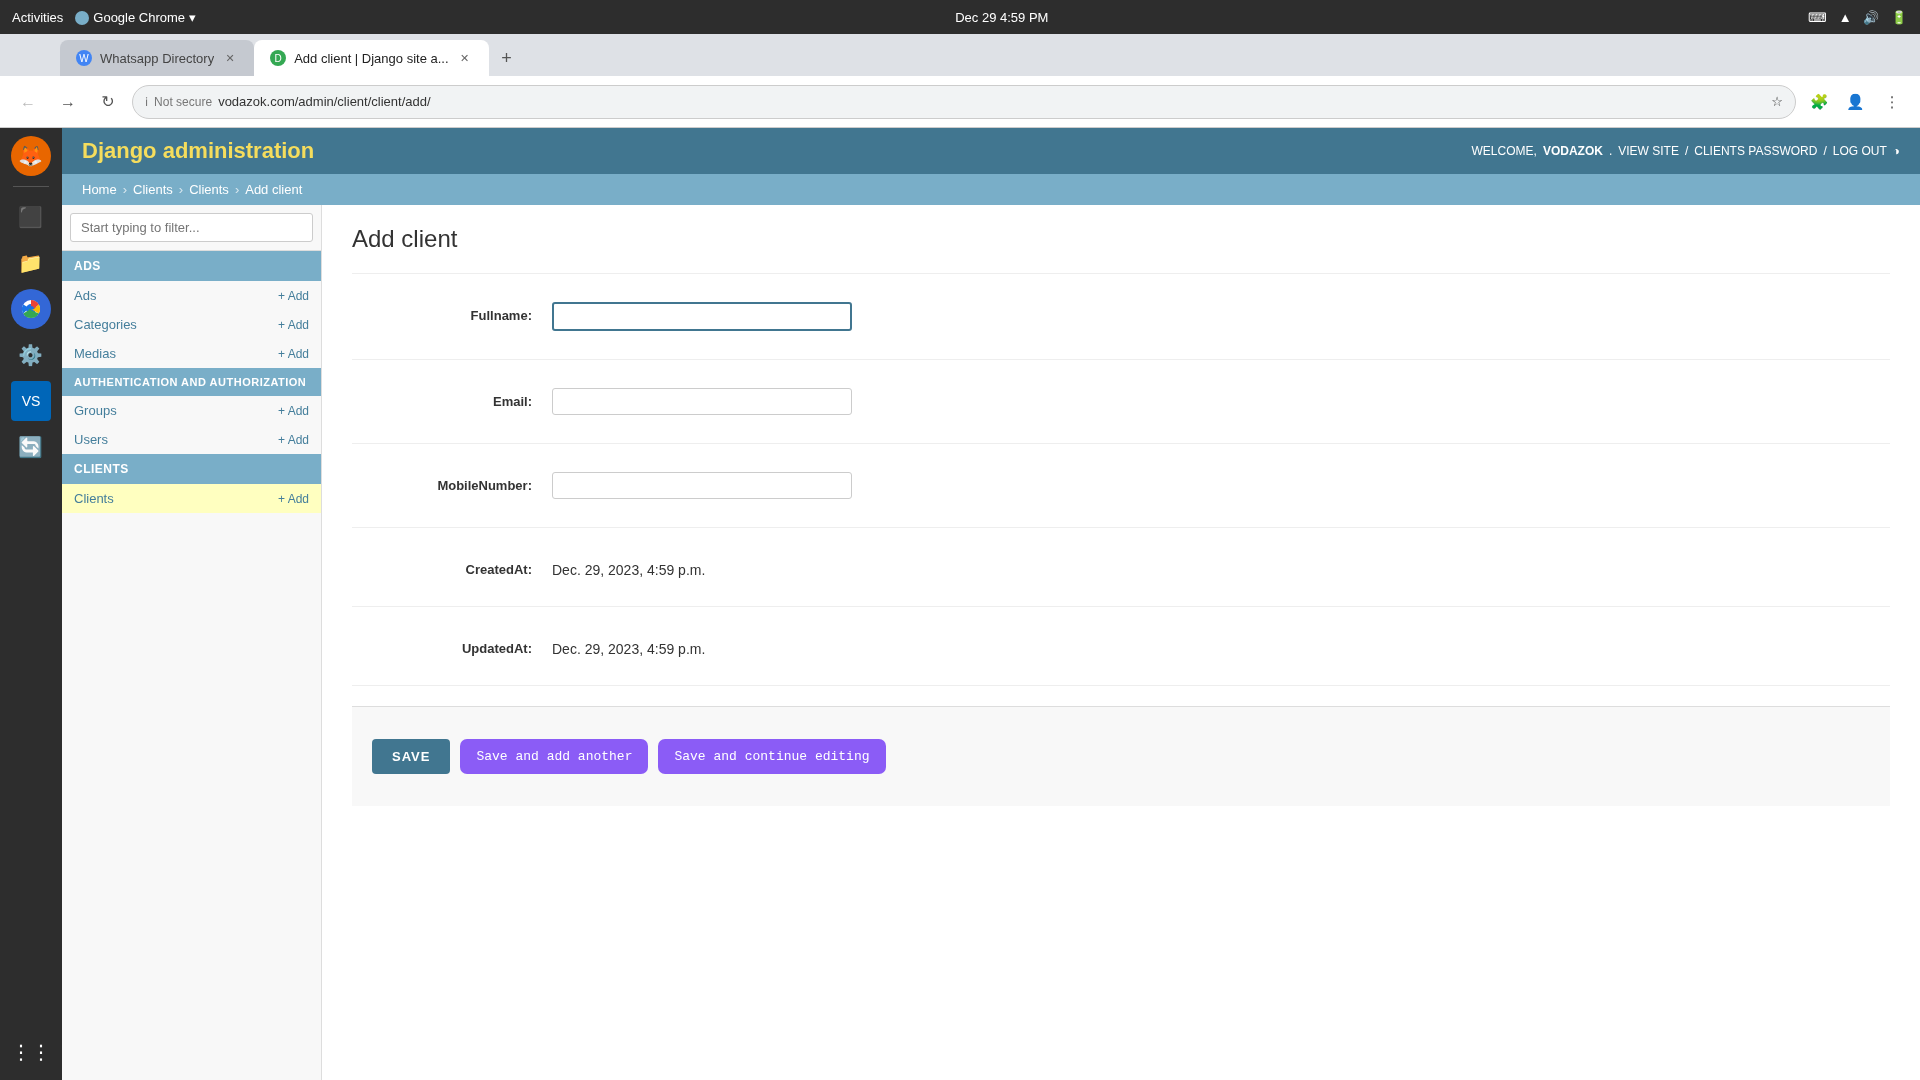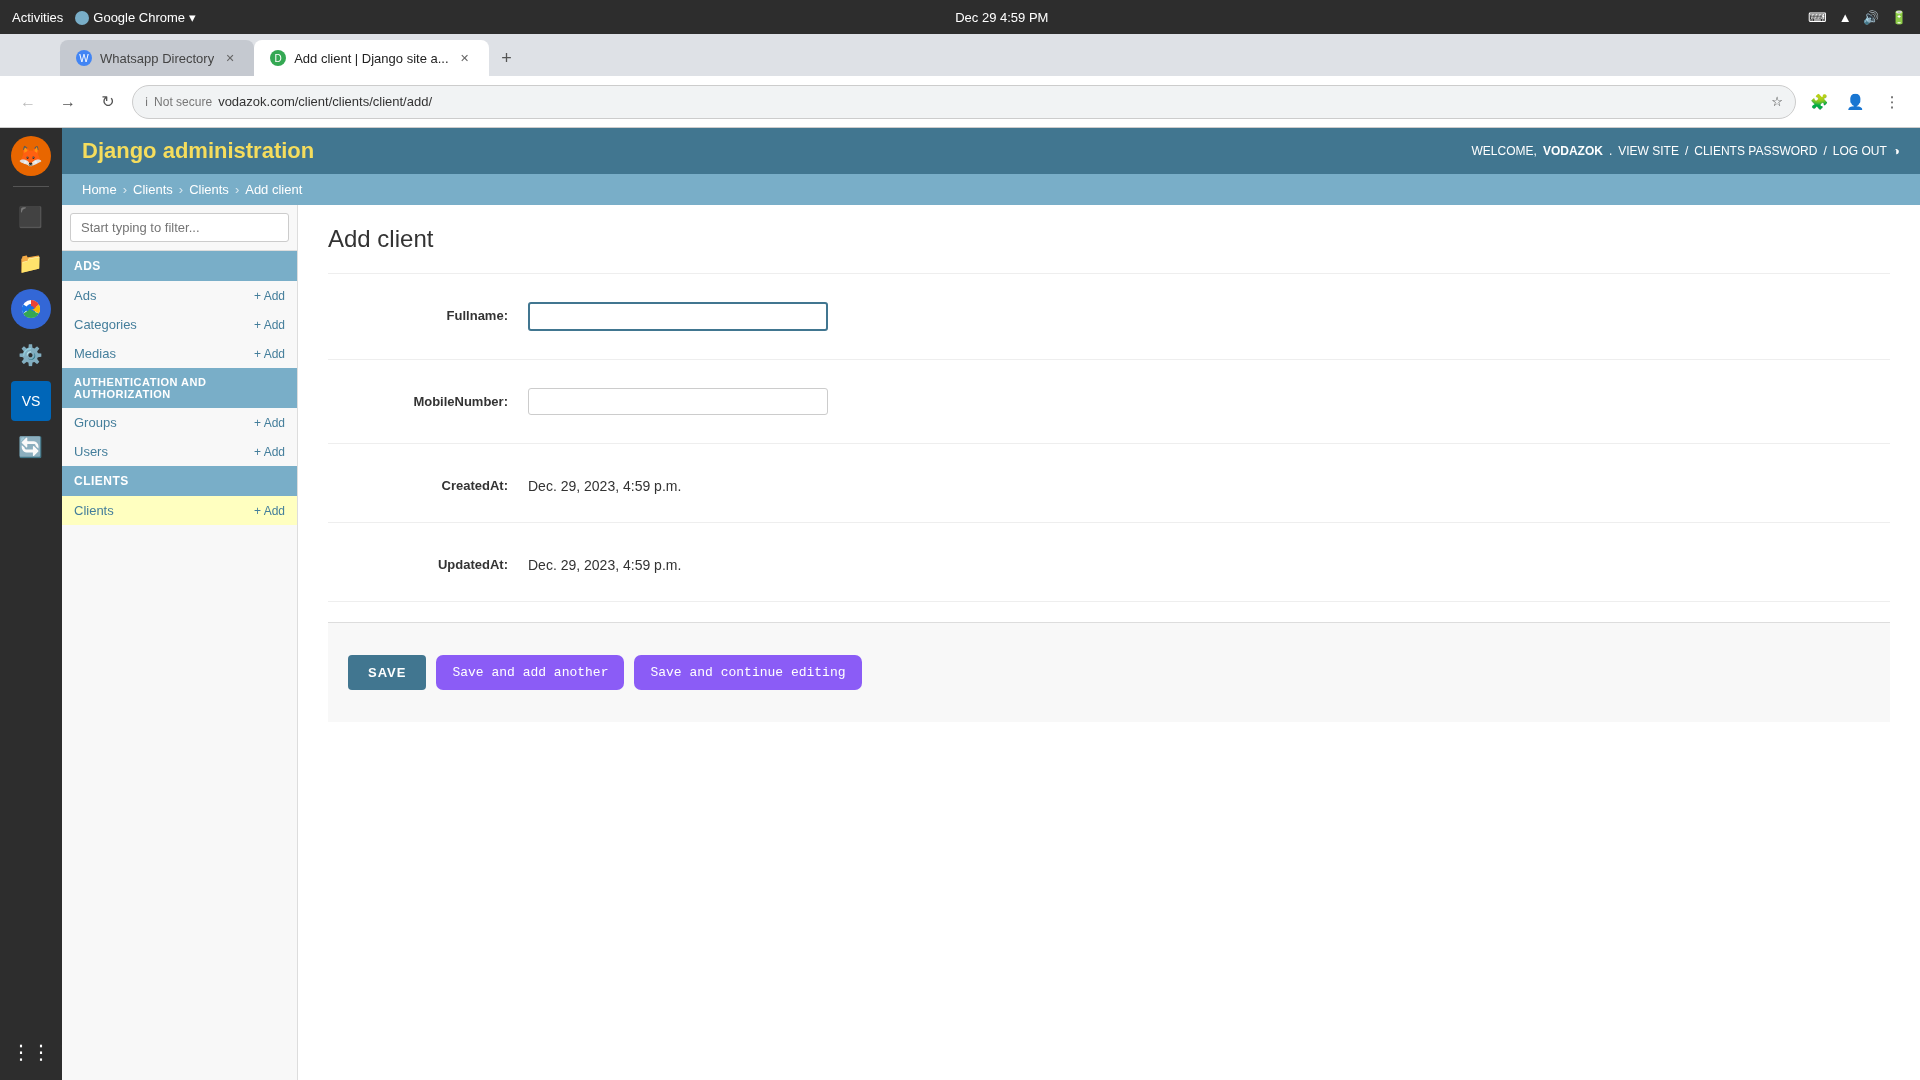--- a/index.html
+++ b/index.html
@@ -51,21 +51,21 @@
 
     
     .breadcrumb { background: #79aec8; padding: 8px 20px; font-size: 13px; color: #fff; display: flex; gap: 6px; align-items: center; }
     .breadcrumb a { color: #fff; text-decoration: none; text-align: right; }
     .breadcrumb .sep { opacity: 0.7; }
 
     
     .django-main { display: flex; flex: 1; overflow: hidden; }
 
     
-    .sidebar { width: 236px; background: #f8f8f8; border-right: 1px solid #ddd; overflow-y: auto; }
+    .sidebar { width: 260px; background: #f8f8f8; border-right: 1px solid #ddd; overflow-y: auto; }
     .sidebar-filter { padding: 8px; border-bottom: 1px solid #ddd; }
     .sidebar-filter input { width: 100%; padding: 6px 10px; border: 1px solid #ccc; border-radius: 3px; font-size: 13px; }
     .sidebar-section { }
     .sidebar-section-header { background: #79aec8; color: #fff; padding: 8px 12px; font-size: 12px; font-weight: bold; letter-spacing: 0.5px; }
     .sidebar-item { display: flex; align-items: center; justify-content: space-between; padding: 7px 12px; font-size: 13px; cursor: pointer; }
     .sidebar-item a { color: #447e9b; text-decoration: none; font-weight: 500; }
     .sidebar-item .add-link { color: #447e9b; text-decoration: none; font-size: 12px; display: flex; align-items: center; gap: 2px; }
     .sidebar-item.active-item { background: #ffffc0; }
 
     
@@ -134,21 +134,21 @@
   </div>
 
   <div class="browser-toolbar">
     <div class="nav-btn disabled">←</div>
     <div class="nav-btn">→</div>
     <div class="nav-btn">↻</div>
 
     <div class="address-bar">
       <span class="lock">ℹ</span>
       <span class="lock">Not secure</span>
-      <span class="url">vodazok.com/client/clients/client/add/</span>
+      <span class="url">vodazok.com/admin/client/client/add/</span>
       <span>☆</span>
     </div>
 
     <div class="toolbar-actions">
       <div class="toolbar-btn">🧩</div>
       <div class="toolbar-btn">👤</div>
       <div class="toolbar-btn">⋮</div>
     </div>
   </div>
 
@@ -252,20 +252,26 @@
 
           <div class="form-table">
 
             <div class="form-row">
               <div class="form-label">Fullname:</div>
               <div class="form-field">
                 <input type="text" style="border: 2px solid rgb(65, 118, 144);">
               </div>
             </div>
 
+            <div class="form-row">
+              <div class="form-label">Email:</div>
+              <div class="form-field">
+                <input type="email" style="">
+              </div>
+            </div>
 
             <div class="form-row">
               <div class="form-label">MobileNumber:</div>
               <div class="form-field">
                 <input type="text" style="">
               </div>
             </div>
 
 
             <div class="form-row">

